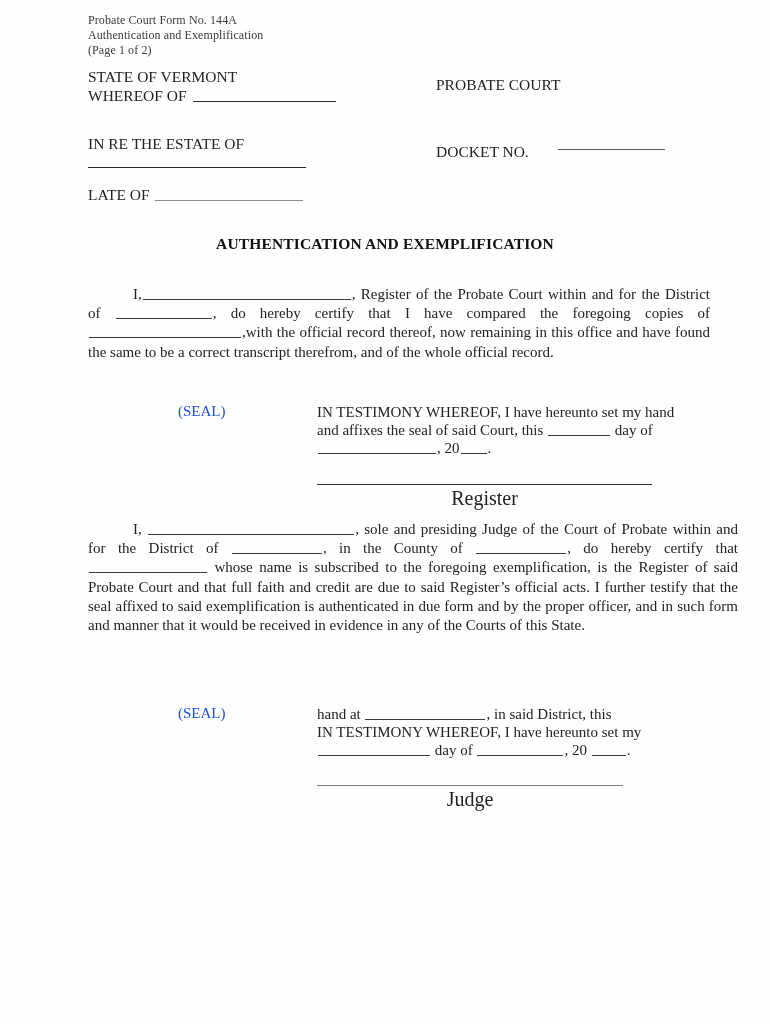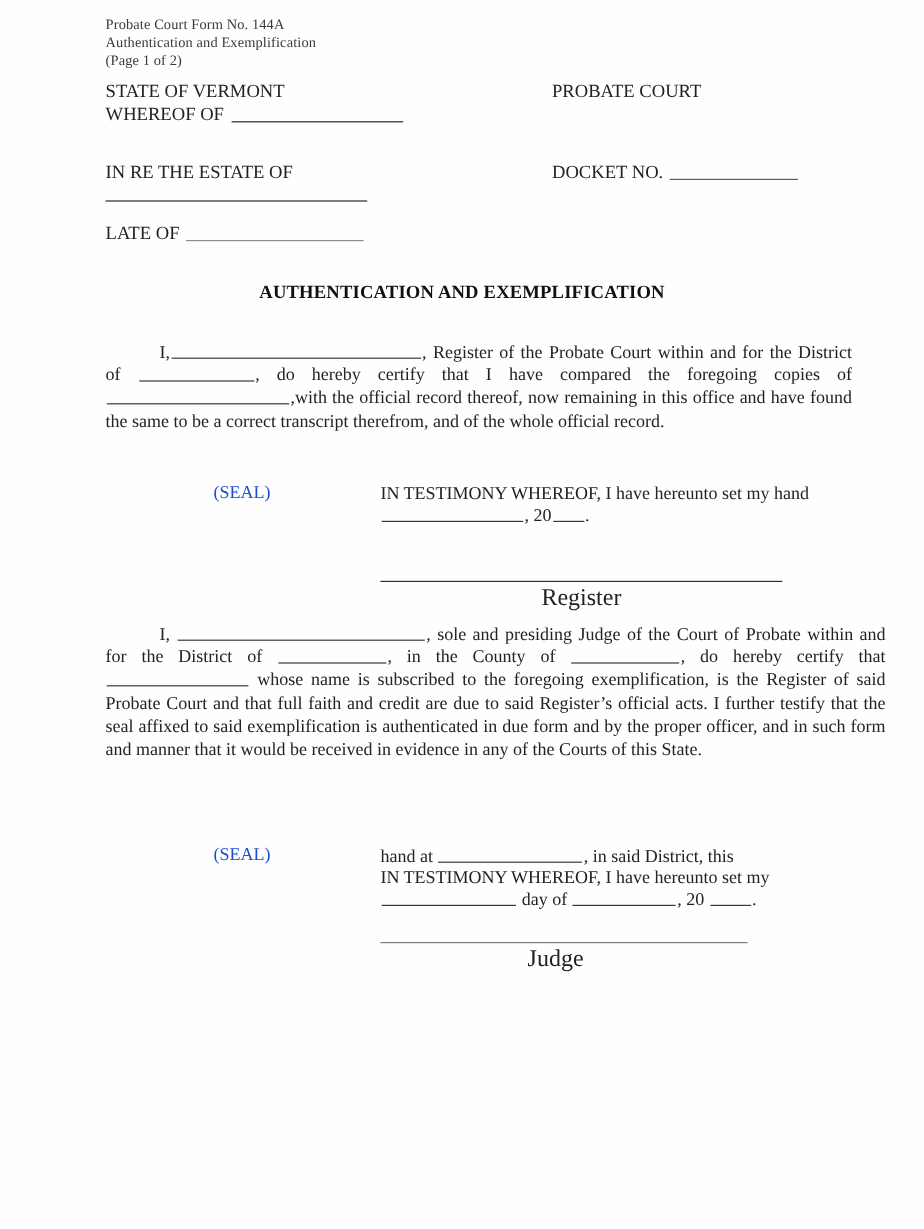--- a/index.html
+++ b/index.html
@@ -37,21 +37,21 @@
   .formhdr.l2 { top: 29px; }
   .formhdr.l3 { top: 44px; }
 
   
   .caption {
     font-size: 15.5px;
     line-height: 19px;
     color: #222;
   }
   .cap-left  { left: 88px; }
-  .cap-right { left: 460px; }
+  .cap-right { left: 436px; margin-top: 8px; }
 
   .c-state    { top: 67px; }
   .c-district { top: 86px; }
   .c-inre     { top: 134px; }
   .c-lateof   { top: 185px; }
   .c-probate  { top: 67px; }
   .c-docket   { top: 134px; }
 
   
   .rule {
@@ -150,21 +150,21 @@
   .sig-caption {
     position: absolute;
     font-size: 20px;
     text-align: center;
     color: #222;
   }
 
   .sig1-rule    { left: 317px; top: 484px; width: 335px; }
   .sig1-caption { left: 317px; top: 487px; width: 335px; }
   .sig2-rule    { left: 317px; top: 785px; width: 306px; }
-  .sig2-caption { left: 310px; top: 788px; width: 306px; text-align: center; }
+  .sig2-caption { left: 317px; top: 788px; width: 306px; text-align: center; }
 </style>
 </head>
 <body>
 
 <div class="page">
 
   <div class="abs formhdr l1">Probate Court Form No. 144A</div>
   <div class="abs formhdr l2">Authentication and Exemplification</div>
   <div class="abs formhdr l3">(Page 1 of 2)</div>
 
@@ -183,20 +183,21 @@
   <div class="abs caption cap-left c-lateof">LATE OF</div>
   <div class="rule light r-lateof"></div>
 
   <div class="doc-title">AUTHENTICATION AND EXEMPLIFICATION</div>
 
   <div class="para p-register"><span class="ind"></span><span>I,</span><span class="blank b-name"></span><span>, Register of the Probate Court within and for the District of</span> <span class="blank b-dist1"></span><span>, do hereby certify that I have compared the foregoing copies of</span> <span class="blank b-copies"></span><span>,with the official record thereof, now remaining in this office and have found the same to be a correct transcript therefrom, and of the whole official record.</span></div>
 
   <div class="seal-label blk1-seal">(SEAL)</div>
   <div class="testimony blk1-text">
     <span class="tline">IN TESTIMONY WHEREOF, I have hereunto set my hand</span>
+    <span class="tline"><span>and affixes the seal of said Court, this</span> <span class="blank t-day"></span> <span>day of</span></span>
     <span class="tline"><span class="blank t-month"></span><span>, 20</span><span class="blank t-year"></span><span>.</span></span>
   </div>
   <div class="sig-rule sig1-rule"></div>
   <div class="sig-caption sig1-caption">Register</div>
 
   <div class="para p-judge"><span class="ind"></span><span>I,</span> <span class="blank b-jname"></span><span>, sole and presiding Judge of the Court of Probate within and for the District of</span> <span class="blank b-jdist"></span><span>, in the County of</span> <span class="blank b-county"></span><span>, do hereby certify that</span> <span class="blank b-subj"></span> <span>whose name is subscribed to the foregoing exemplification, is the Register of said Probate Court and that full faith and credit are due to said Register’s official acts.  I further testify that the seal affixed to said exemplification is authenticated in due form and by the proper officer, and in such form and manner that it would be received in evidence in any of the Courts of this State.</span></div>
 
   <div class="seal-label blk2-seal">(SEAL)</div>
   <div class="testimony blk2-text">
     <span class="tline"><span>hand at</span> <span class="blank t-at"></span><span>, in said District, this</span></span>

